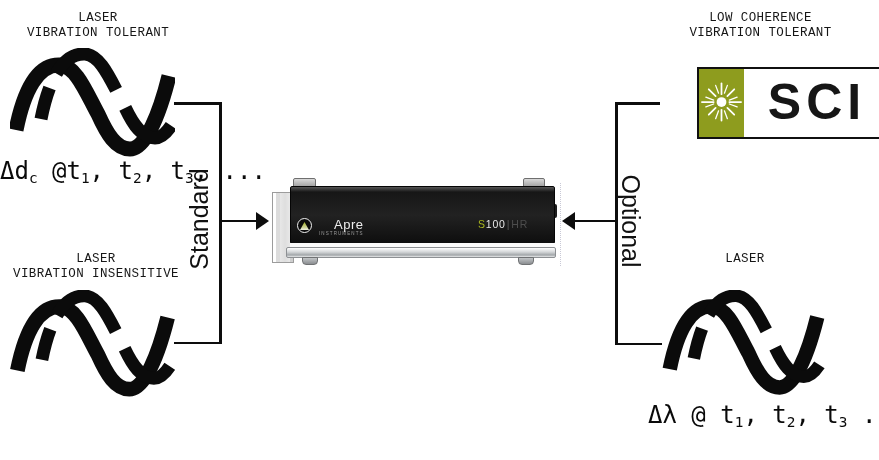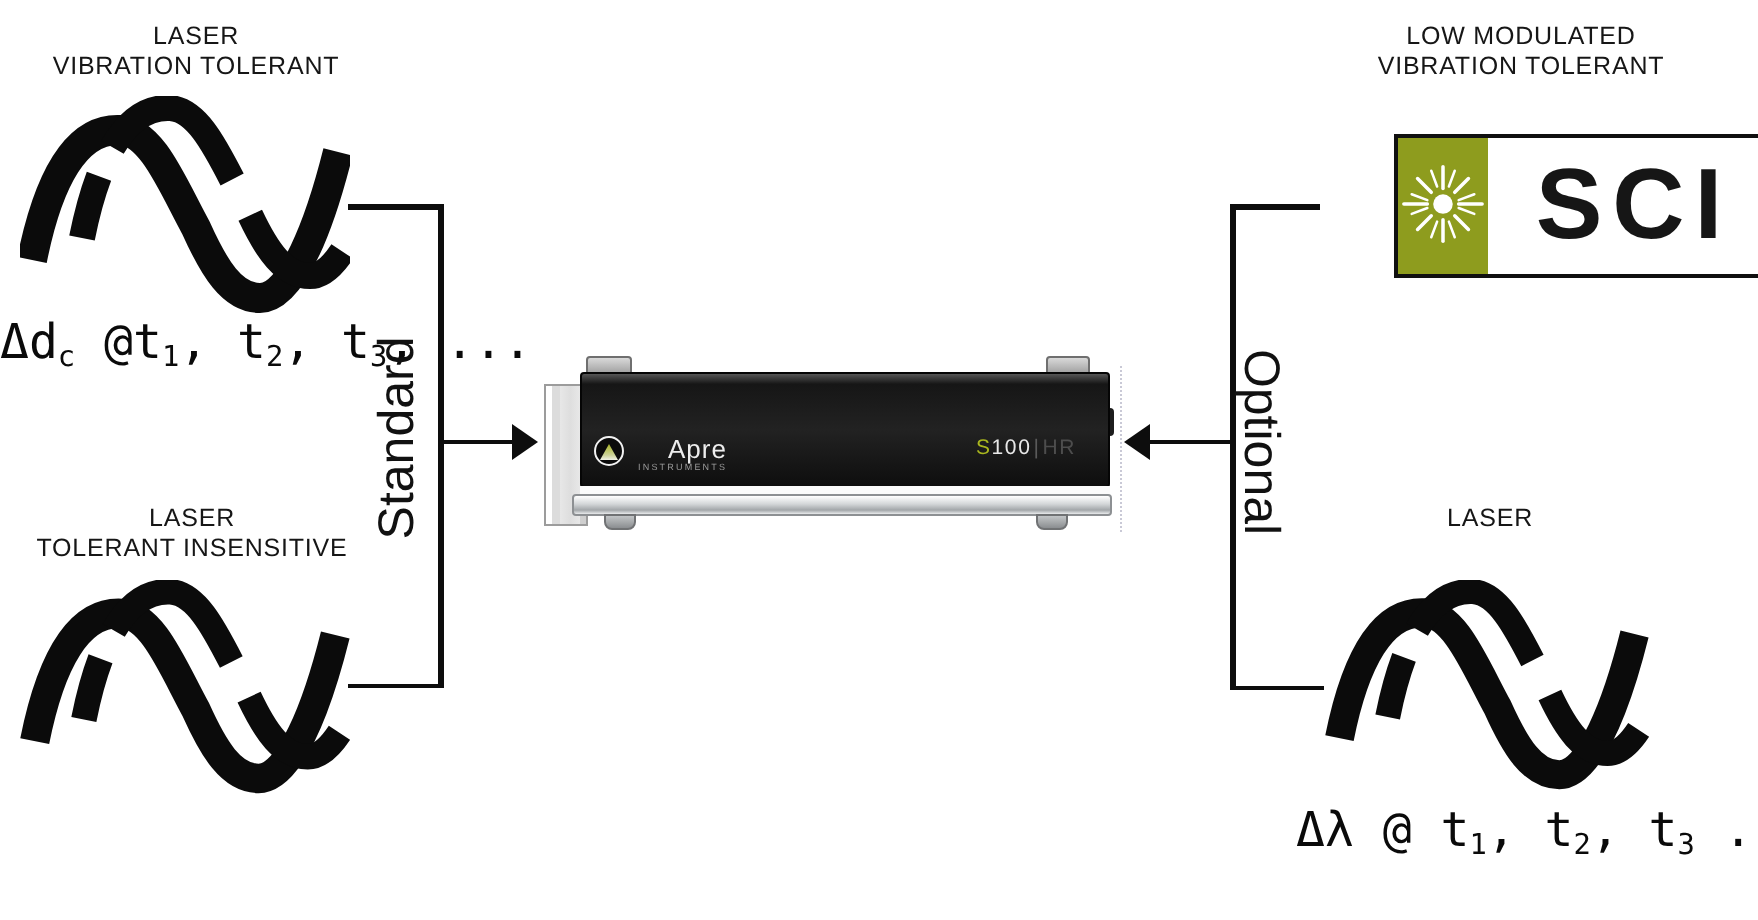--- a/index.html
+++ b/index.html
@@ -3,21 +3,21 @@
 <meta charset="utf-8">
 <style>
   html,body{margin:0;padding:0;background:#ffffff;}
   #stage{
     position:relative;width:879px;height:460px;background:#ffffff;overflow:hidden;
     font-family:"Liberation Sans",sans-serif;color:#151515;
   }
   .abs{position:absolute;}
   .title{
     text-align:center;font-size:12.5px;line-height:1.2;letter-spacing:.4px;
-    color:#161616;font-weight:400;white-space:nowrap;
+    color:#161616;font-weight:400;white-space:nowrap;font-family:Liberation Mono, monospace;
   }
   .formula{
     text-align:center;font-family:"DejaVu Sans Mono",monospace;font-size:24px;
     color:#0a0a0a;white-space:nowrap;font-weight:500;
   }
   .formula .sub{font-size:60%;position:relative;top:.28em;letter-spacing:0;}
   .bline{background:#0d0d0d;}
   .rot-label{
     font-size:25px;color:#111;white-space:nowrap;
     transform:translate(-50%,-50%) rotate(-90deg);
@@ -95,21 +95,21 @@
   </div>
   <svg class="abs wave" style="left:10px;top:48px;" width="165" height="112" viewBox="0 0 165 112">
       <use href="#dual-wave"></use>
     </svg>
   <div class="abs formula" style="left:0px;top:157px;width:194px;">
     <span>Δd</span><span class="sub">c</span><span> @t</span><span class="sub">1</span><span>, t</span><span class="sub">2</span><span>, t</span><span class="sub">3</span><span>, ...</span>
   </div>
 
   <div class="abs title" style="left:5px;top:252px;width:182px;">
     <span style="display:block">LASER</span>
-    <span style="display:block">TOLERANT INSENSITIVE</span>
+    <span style="display:block">VIBRATION INSENSITIVE</span>
   </div>
   <svg class="abs wave" style="left:10px;top:290px;" width="165" height="110" viewBox="0 0 165 112">
       <use href="#dual-wave"></use>
     </svg>
 
   <div class="abs bline" style="left:174px;top:102px;width:47px;height:2.5px;"></div>
   <div class="abs bline" style="left:219px;top:102px;width:2.5px;height:242px;"></div>
   <div class="abs bline" style="left:174px;top:341.5px;width:47px;height:2.5px;"></div>
   <div class="abs bline" style="left:221px;top:219.5px;width:36px;height:2.5px;"></div>
   <div class="abs arrowhead-right" style="left:256px;top:212px;"></div>
@@ -119,37 +119,37 @@
   <div class="abs dev-protrusion" style="left:272px;top:192px;"></div>
   <div class="abs dev-knob" style="left:293px;top:178px;width:21px;height:9px;"></div>
   <div class="abs dev-knob" style="left:523px;top:178px;width:20px;height:9px;"></div>
   <div class="abs dev-tab" style="left:551px;top:204px;"></div>
   <div class="abs dev-body" style="left:290px;top:186px;"></div>
   <div class="abs apre-circle" style="left:297px;top:218px;">
     <div class="apre-triangle"></div>
   </div>
   <div class="abs apre-brand" style="left:334px;top:217px;">Apre</div>
   <div class="abs apre-sub" style="left:319px;top:231px;">INSTRUMENTS</div>
-  <div class="abs model" style="left:478px;top:218px;width:70px;text-align:center;">
+  <div class="abs model" style="left:478px;top:218px;width:70px;text-align:left;">
     <span class="pfx">S</span><span class="num">100</span><span class="div">|</span><span class="sfx">HR</span>
   </div>
   <div class="abs dev-strip" style="left:290px;top:243px;"></div>
   <div class="abs dev-base" style="left:286px;top:246.5px;"></div>
   <div class="abs dev-foot" style="left:302px;top:257px;"></div>
   <div class="abs dev-foot" style="left:518px;top:257px;"></div>
 
   <div class="abs bline" style="left:615px;top:102px;width:2.5px;height:243px;"></div>
   <div class="abs bline" style="left:615px;top:102px;width:45px;height:2.5px;"></div>
   <div class="abs bline" style="left:615px;top:342.5px;width:47px;height:2.5px;"></div>
   <div class="abs bline" style="left:575px;top:219.5px;width:41px;height:2.5px;"></div>
   <div class="abs arrowhead-left" style="left:562px;top:212px;"></div>
   <div class="abs rot-label cw" style="left:630px;top:221px;">Optional</div>
 
   <div class="abs title" style="left:658px;top:11px;width:205px;">
-    <span style="display:block">LOW MODULATED</span>
+    <span style="display:block">LOW COHERENCE</span>
     <span style="display:block">VIBRATION TOLERANT</span>
   </div>
   <div class="abs sci-box" style="left:697px;top:67px;">
     <div class="sci-green">
       <svg width="45" height="68" viewBox="0 0 46 68">
         <g stroke="#ffffff" stroke-width="1.8" stroke-linecap="round">
           <line x1="3" y1="33" x2="15" y2="33"></line>
             <line x1="31" y1="33" x2="43" y2="33"></line>
           <line x1="23" y1="14" x2="23" y2="25"></line>
             <line x1="23" y1="41" x2="23" y2="52"></line>

